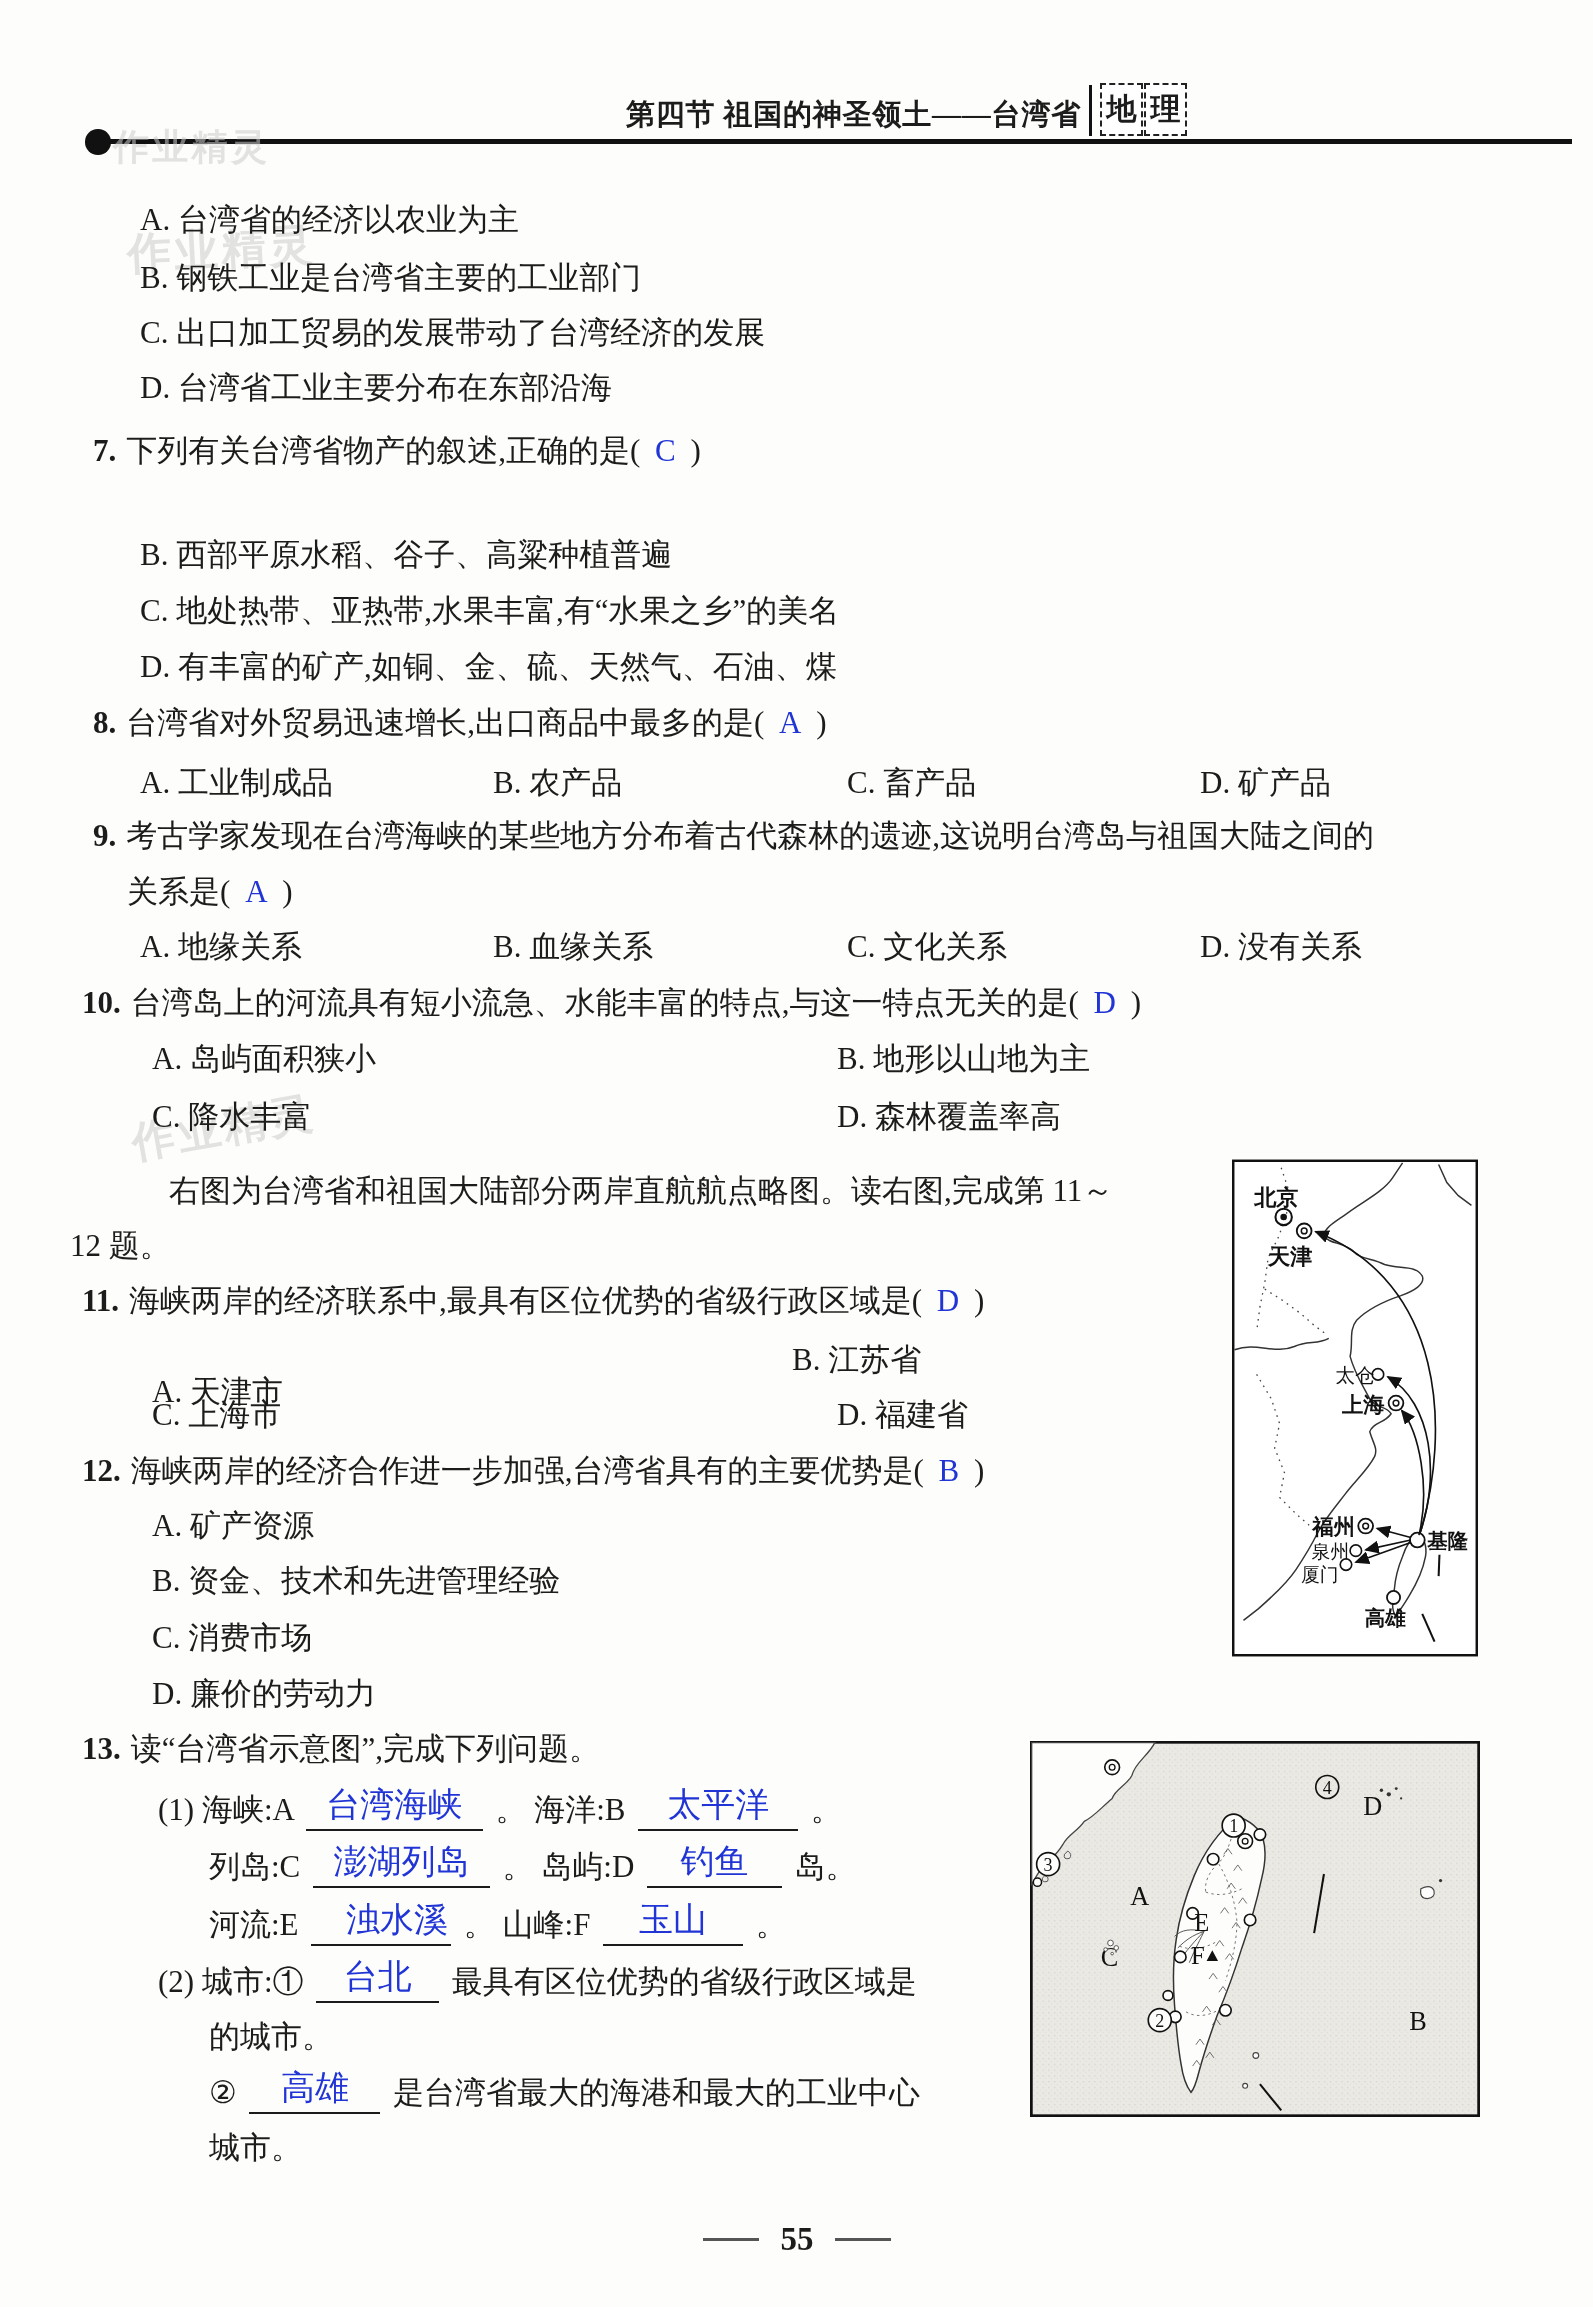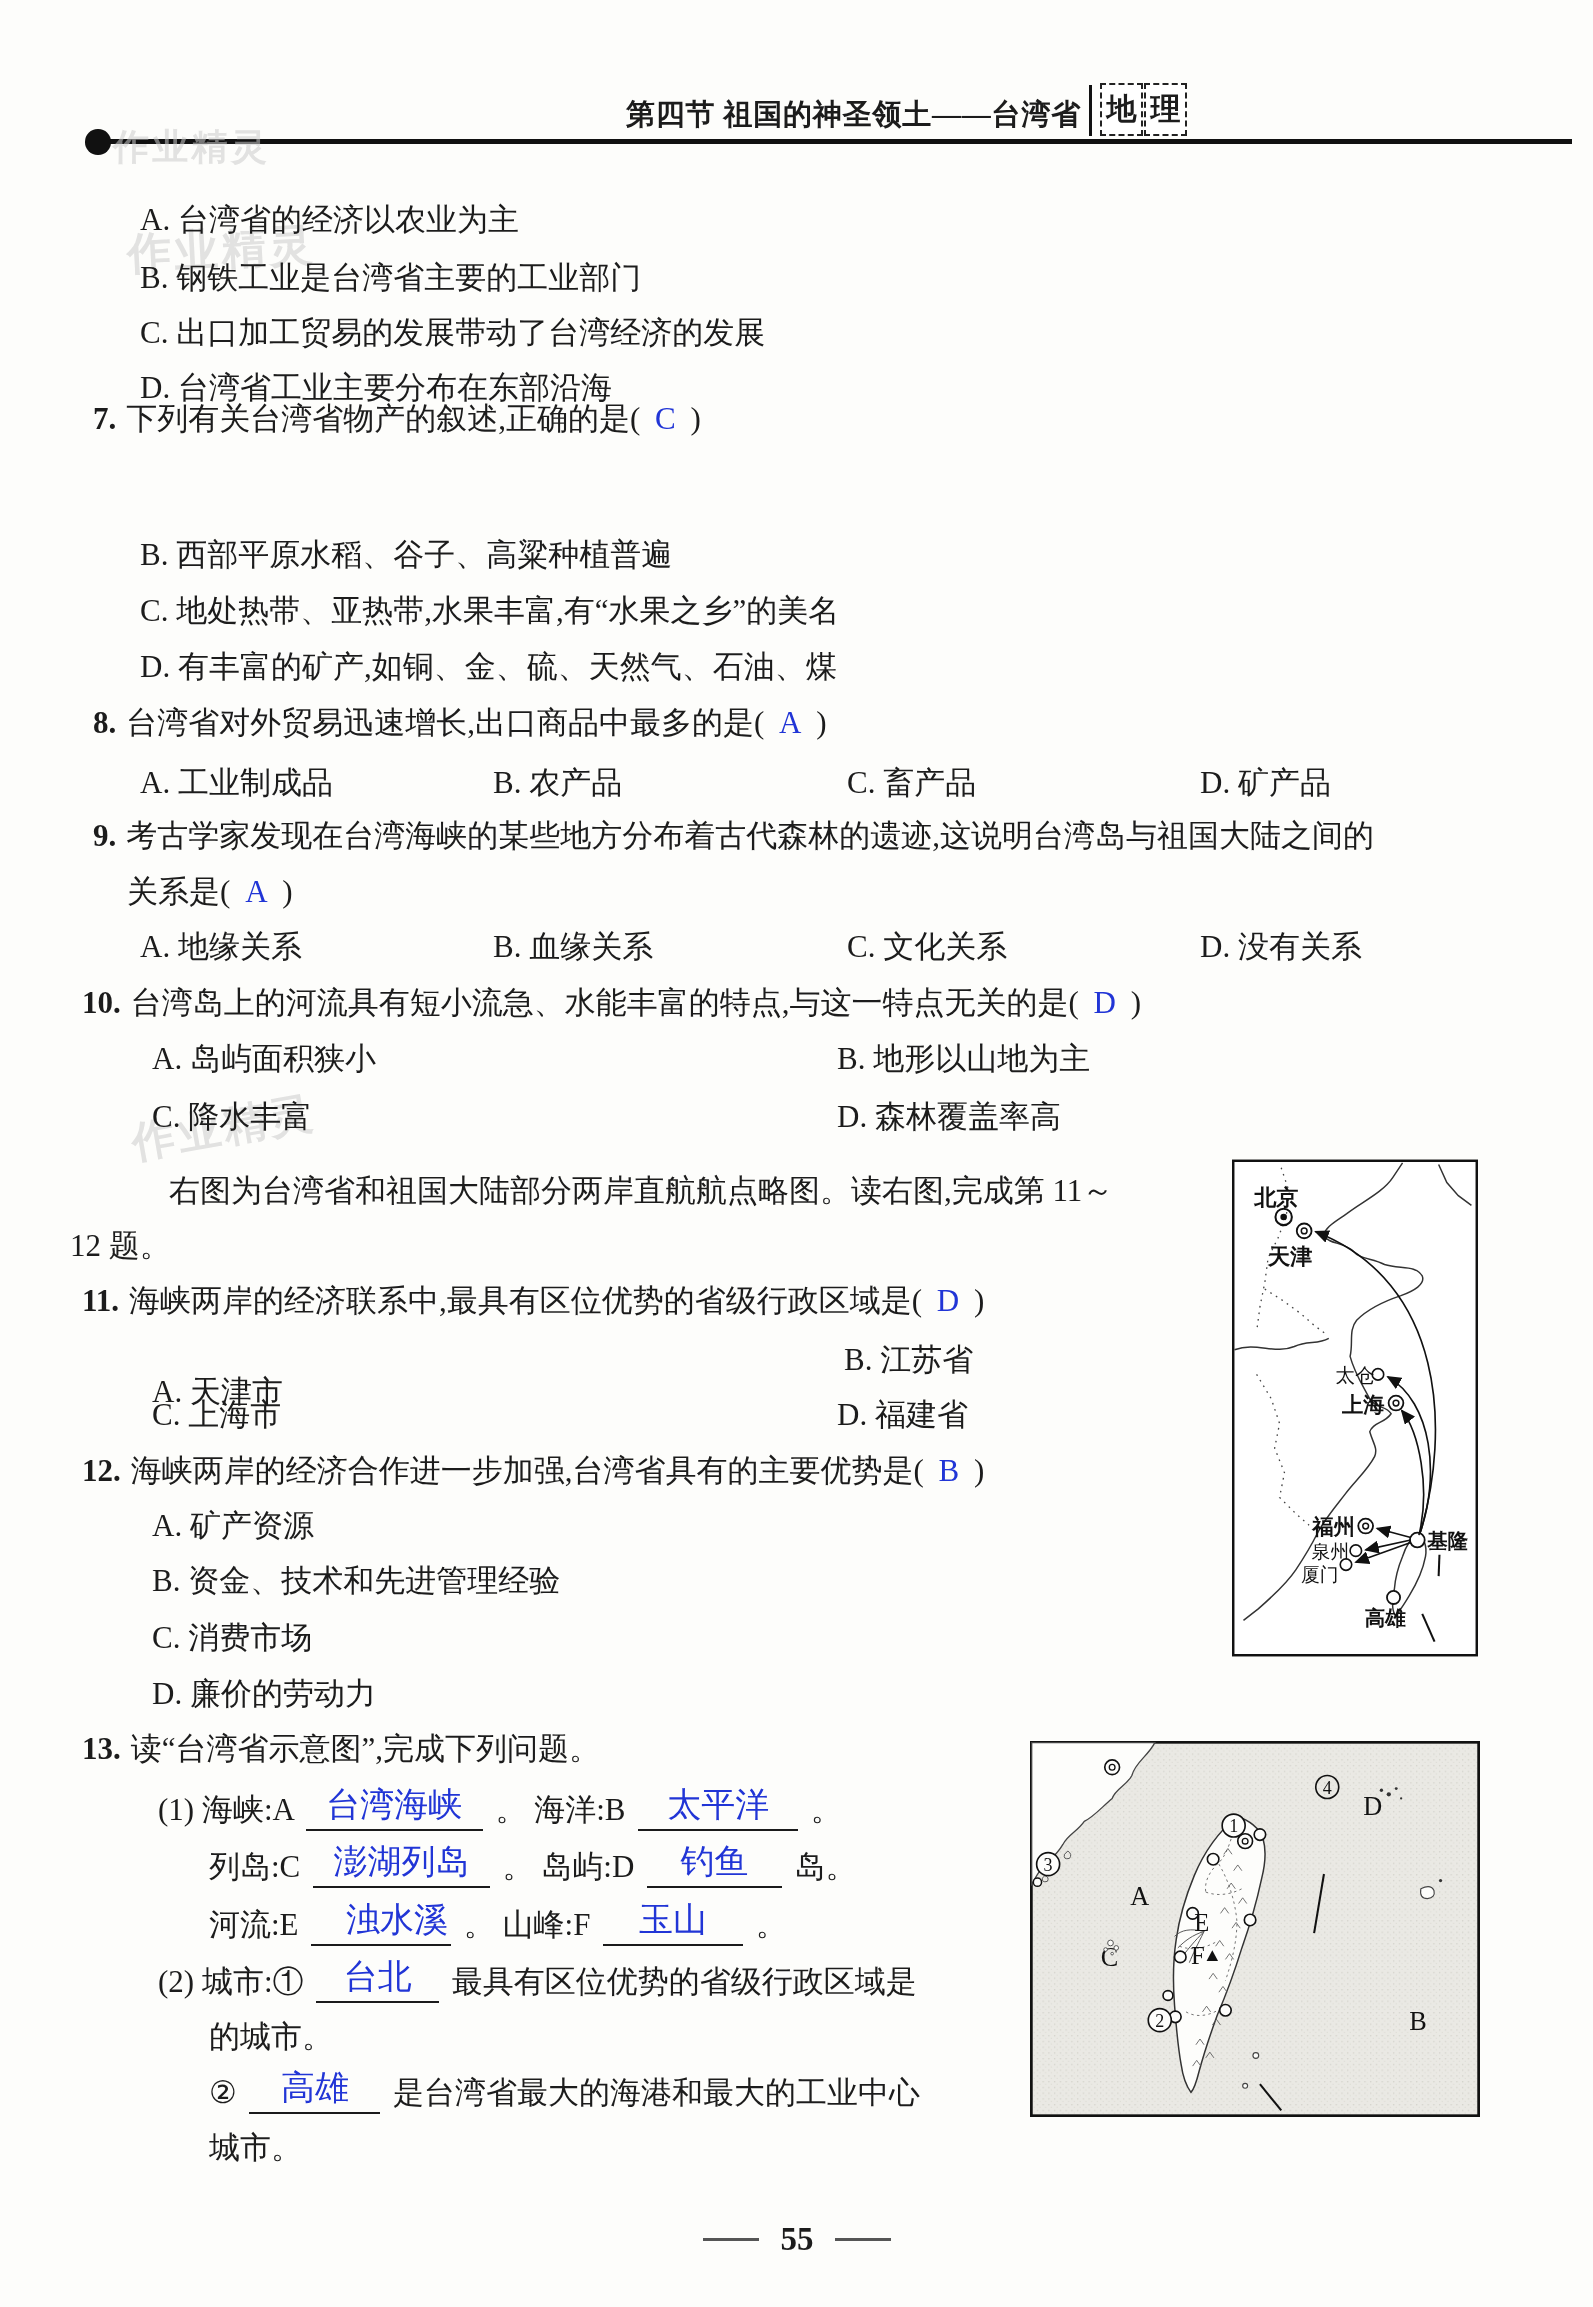--- a/index.html
+++ b/index.html
@@ -69,21 +69,21 @@
 
   <div class="wm" style="left:113px;top:123px;font-size:36px;">作业精灵</div>
   <div class="wm" style="left:127px;top:220px;font-size:44px;transform:rotate(-3deg);">作业精灵</div>
   <div class="wm" style="left:131px;top:1099px;font-size:43px;transform:rotate(-10deg);">作业精灵</div>
 
   <div class="ln" style="left:140px;top:201px;">A. 台湾省的经济以农业为主</div>
   <div class="ln" style="left:140px;top:259px;">B. 钢铁工业是台湾省主要的工业部门</div>
   <div class="ln" style="left:140px;top:314px;">C. 出口加工贸易的发展带动了台湾经济的发展</div>
   <div class="ln" style="left:140px;top:369px;">D. 台湾省工业主要分布在东部沿海</div>
 
-  <div class="ln" style="left:93px;top:400px;"><b class="qnum">7.</b><span>下列有关台湾省物产的叙述,正确的是(</span><span class="ans">C</span><span>)</span></div>
+  <div class="ln" style="left:93px;top:432px;"><b class="qnum">7.</b><span>下列有关台湾省物产的叙述,正确的是(</span><span class="ans">C</span><span>)</span></div>
   <div class="ln" style="left:140px;top:536px;">B. 西部平原水稻、谷子、高粱种植普遍</div>
   <div class="ln" style="left:140px;top:648px;">D. 有丰富的矿产,如铜、金、硫、天然气、石油、煤</div>
   <div class="ln" style="left:140px;top:592px;">C. 地处热带、亚热带,水果丰富,有“水果之乡”的美名</div>
 
   <div class="ln" style="left:93px;top:704px;"><b class="qnum">8.</b><span>台湾省对外贸易迅速增长,出口商品中最多的是(</span><span class="ans">A</span><span>)</span></div>
   <div class="ln" style="left:140px;top:764px;">A. 工业制成品</div>
   <div class="ln" style="left:493px;top:764px;">B. 农产品</div>
   <div class="ln" style="left:847px;top:764px;">C. 畜产品</div>
   <div class="ln" style="left:1200px;top:764px;">D. 矿产品</div>
 
@@ -98,21 +98,21 @@
   <div class="ln" style="left:152px;top:1040px;">A. 岛屿面积狭小</div>
   <div class="ln" style="left:837px;top:1040px;">B. 地形以山地为主</div>
   <div class="ln" style="left:152px;top:1098px;">C. 降水丰富</div>
   <div class="ln" style="left:837px;top:1098px;">D. 森林覆盖率高</div>
 
   <div class="ln" style="left:156px;top:1172px;margin-left:13px;">右图为台湾省和祖国大陆部分两岸直航航点略图。读右图,完成第 11～</div>
   <div class="ln" style="left:70px;top:1227px;">12 题。</div>
 
   <div class="ln" style="left:82px;top:1282px;"><b class="qnum">11.</b><span>海峡两岸的经济联系中,最具有区位优势的省级行政区域是(</span><span class="ans">D</span><span>)</span></div>
   <div class="ln" style="left:152px;top:1341px;margin-top:32px;">A. 天津市</div>
-  <div class="ln" style="left:844px;top:1341px;">B. 江苏省</div>
+  <div class="ln" style="left:792px;top:1341px;">B. 江苏省</div>
   <div class="ln" style="left:152px;top:1396px;">C. 上海市</div>
   <div class="ln" style="left:837px;top:1396px;">D. 福建省</div>
 
   <div class="ln" style="left:82px;top:1452px;"><b class="qnum">12.</b><span>海峡两岸的经济合作进一步加强,台湾省具有的主要优势是(</span><span class="ans">B</span><span>)</span></div>
   <div class="ln" style="left:152px;top:1507px;">A. 矿产资源</div>
   <div class="ln" style="left:152px;top:1562px;">B. 资金、技术和先进管理经验</div>
   <div class="ln" style="left:152px;top:1619px;">C. 消费市场</div>
   <div class="ln" style="left:152px;top:1675px;">D. 廉价的劳动力</div>
 
   <div class="ln" style="left:82px;top:1730px;"><b class="qnum">13.</b><span>读“台湾省示意图”,完成下列问题。</span></div>

